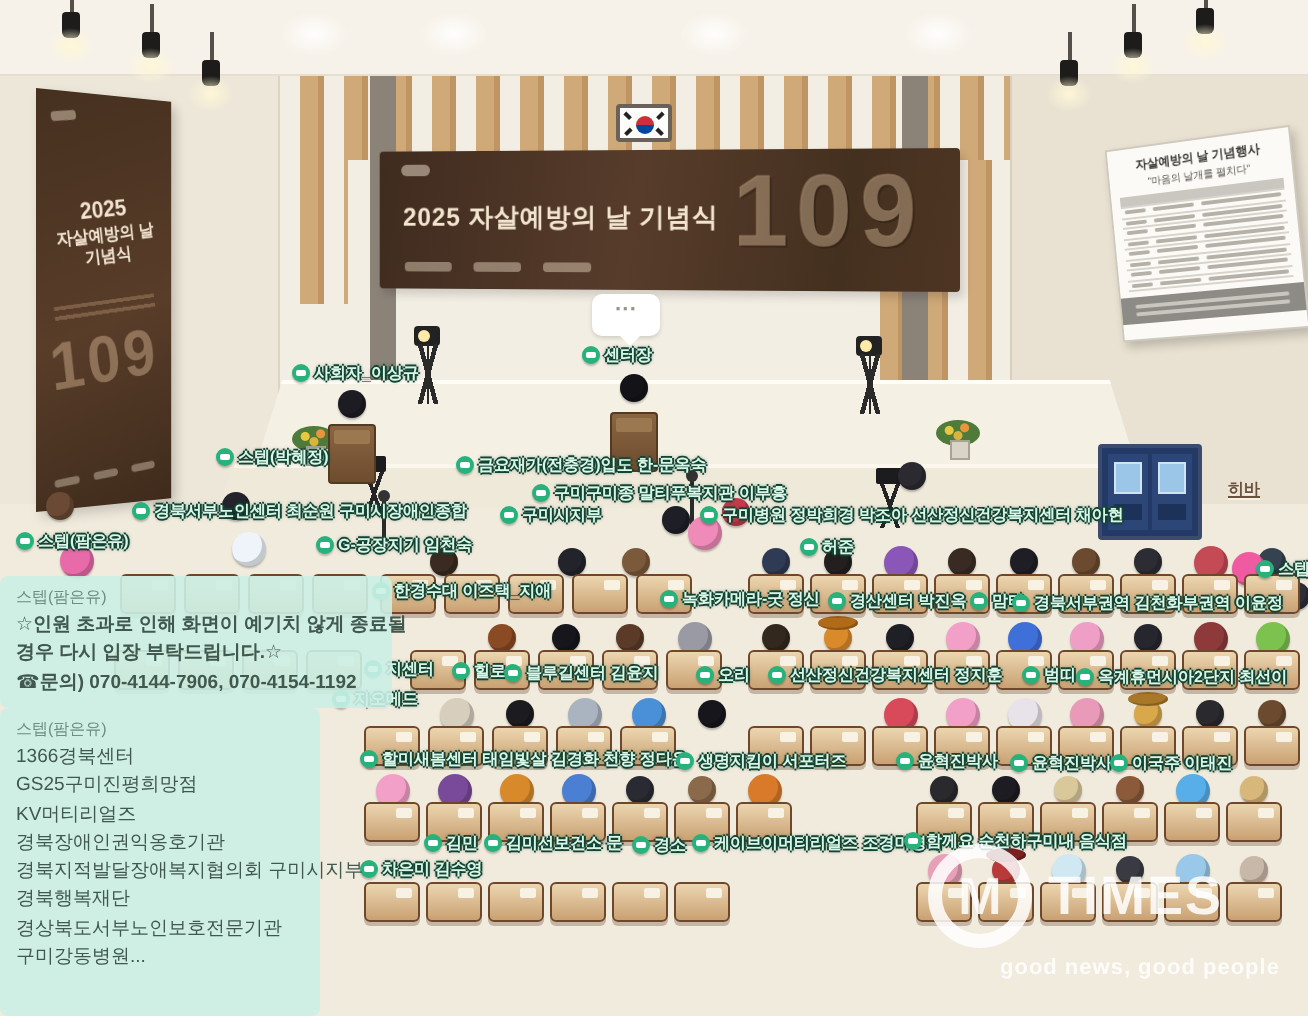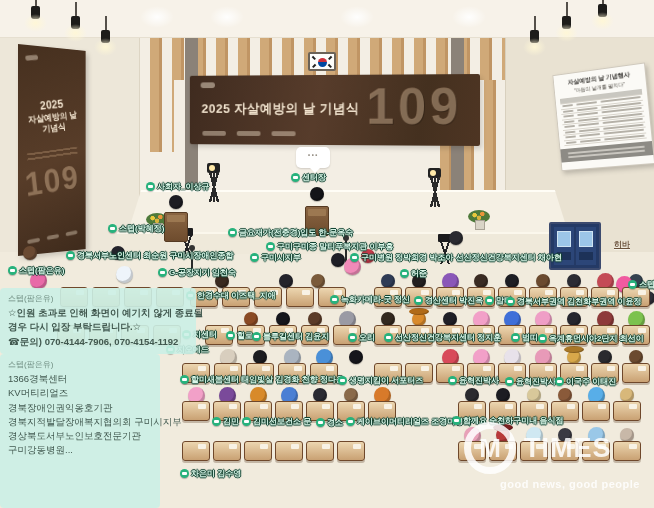--- a/index.html
+++ b/index.html
@@ -631,42 +631,44 @@
         <span>경소</span>
       </div>
       <div class="nlabel" style="left: 346px; top: 416px;">
         <span class="bub"></span>
         <span>케이브이머티리얼즈 조경미영복</span>
       </div>
       <div class="nlabel" style="left: 452px; top: 415px;">
         <span class="bub"></span>
         <span>함께요 순천하구미내 음식점</span>
       </div>
-      <div class="nlabel" style="left: 180px; top: 429px; margin-top: 39px;">
+      <div class="nlabel" style="left: 180px; top: 429px;">
         <span class="bub"></span>
         <span>차은미 김수영</span>
       </div>
     </div>
 
   <div class="chatbox" id="announce">
     <div class="sender">스텝(팜은유)</div>
     <div id="announceLines">
         <div class="line">☆인원 초과로 인해 화면이 예기치 않게 종료될</div>
         <div class="line">경우 다시 입장 부탁드립니다.☆</div>
         <div class="line">☎문의) 070-4144-7906, 070-4154-1192</div>
       </div>
   </div>
 
   <div class="chatbox" id="orglist">
     <div class="sender">스텝(팜은유)</div>
     <div id="orgLines">
         <div class="line">1366경북센터</div>
+        <div class="line">GS25구미진평희망점</div>
         <div class="line">KV머티리얼즈</div>
         <div class="line">경북장애인권익옹호기관</div>
         <div class="line">경북지적발달장애복지협의회 구미시지부</div>
+        <div class="line">경북행복재단</div>
         <div class="line">경상북도서부노인보호전문기관</div>
         <div class="line">구미강동병원...</div>
       </div>
   </div>
 
   <div class="wm">
     <div class="row">
       <div class="ring">M</div>
       <div class="nm">
         <div>TIMES</div>

